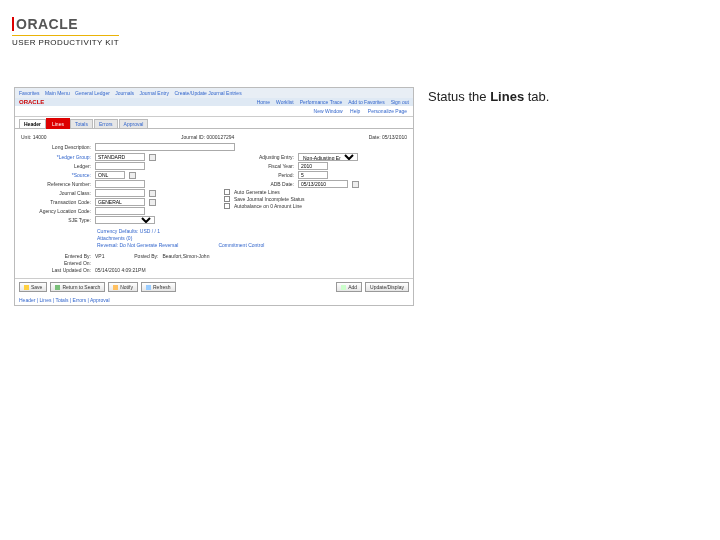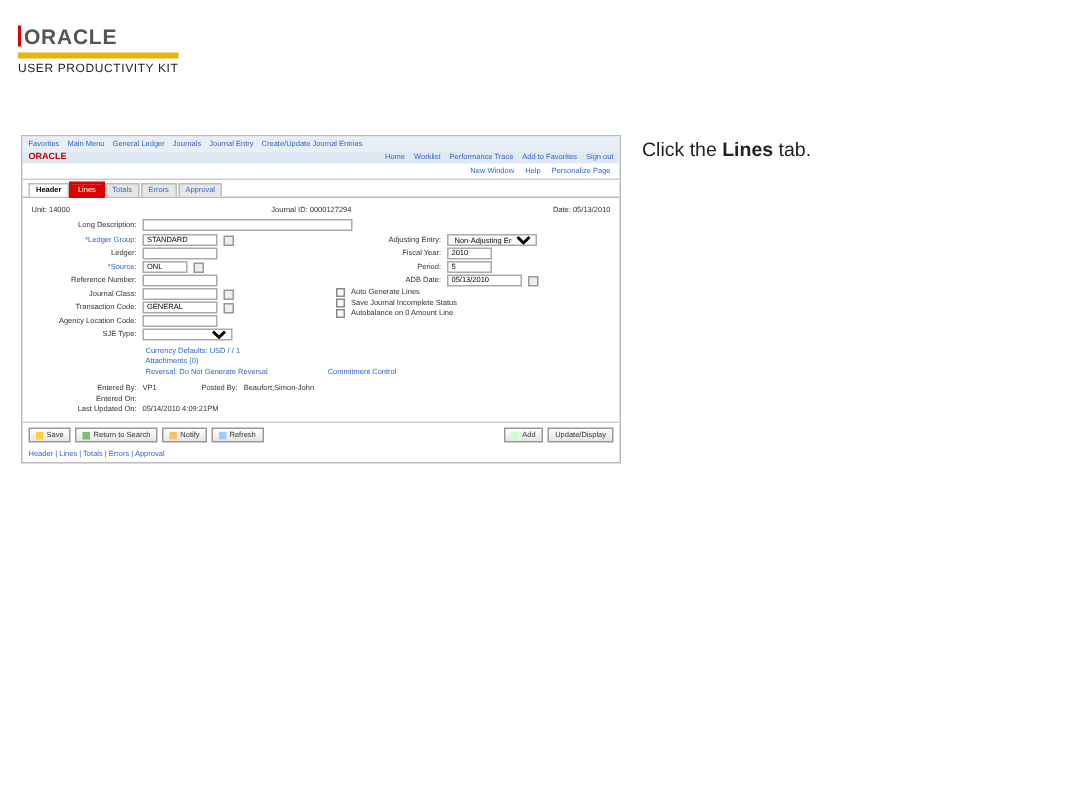--- a/index.html
+++ b/index.html
@@ -5,21 +5,21 @@
   * { box-sizing: border-box; margin: 0; padding: 0; }
   html, body { width: 720px; height: 540px; font-family: Arial, Helvetica, sans-serif; background: #fff; }
   .page { position: relative; width: 720px; height: 379px; }
 
   
   .top-header { display: flex; align-items: flex-start; padding: 10px 12px 0 12px; }
   .brand { display: flex; flex-direction: column; margin-top: 6px; }
   .oracle-logo { display: flex; align-items: center; gap: 2px; }
   .oracle-logo .bar { width: 2px; height: 14px; background: #d00; }
   .oracle-logo .word { font-weight: bold; color: #555; font-size: 14px; letter-spacing: 0.5px; }
-  .upk { font-size: 8px; letter-spacing: 0.4px; color: #222; border-top: 4px solid #eab308; margin-top: 3px; padding-top: 2px; }
+  .upk { font-size: 8px; letter-spacing: 0.4px; color: #222; border-top: 1px solid #eab308; margin-top: 3px; padding-top: 2px; }
   .doc-title { margin-left: auto; font-size: 14px; color: #222; padding-right: 14px; padding-top: 12px; }
 
   
   .content { display: flex; padding: 40px 14px 0 14px; gap: 14px; }
   .screenshot-pane { width: 400px; }
   .instructions-pane { flex: 1; font-size: 13px; color: #222; padding-top: 2px; }
   .step-label { margin-bottom: 26px; }
   .instruction-text .bold { font-weight: bold; }
 
   
@@ -263,18 +263,18 @@
               <span>Update/Display</span>
             </div>
       </div>
 
       <div class="footer-tabs">Header | Lines | Totals | Errors | Approval</div>
     </div>
   </div>
 
   <div class="instructions-pane">
     <div class="instruction-text">
-      <span>Click the </span><span class="bold">Lines</span><span> tab.</span>
+      <span>Status the </span><span class="bold">Lines</span><span> tab.</span>
     </div>
   </div>
 </div>
 
 </div>
 
 </body></html>

